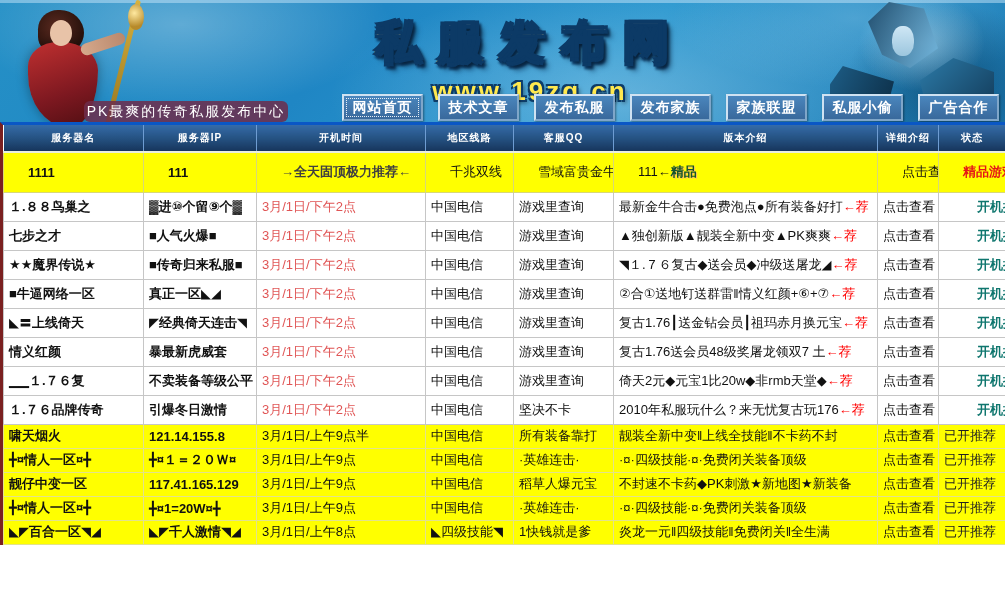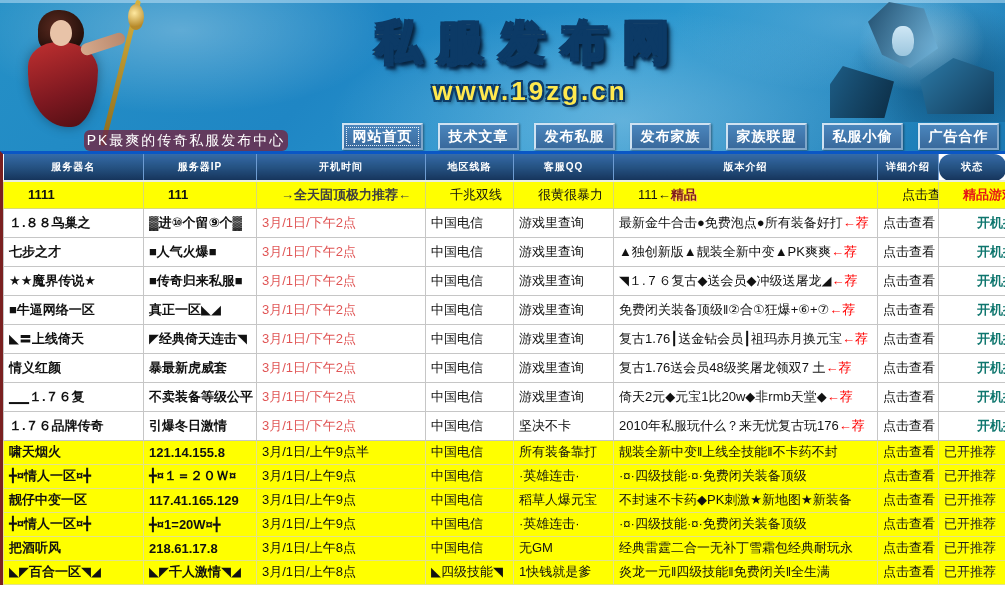--- a/index.html
+++ b/index.html
@@ -3,21 +3,21 @@
 <meta charset="utf-8">
 <style>
   html,body{margin:0;padding:0;}
   body{
     width:1005px;height:603px;overflow:hidden;background:#fff;
     font-family:"Liberation Sans","DejaVu Sans",sans-serif;
     position:relative;
   }
   
   .banner{
-    position:relative;height:151px;overflow:hidden;
+    position:relative;height:122px;overflow:hidden;
     background:
       radial-gradient(ellipse 300px 120px at 18% 20%, rgba(255,255,255,.28), rgba(255,255,255,0) 70%),
       radial-gradient(ellipse 420px 160px at 62% 80%, rgba(230,245,255,.30), rgba(255,255,255,0) 70%),
       radial-gradient(ellipse 260px 100px at 85% 15%, rgba(200,235,255,.25), rgba(255,255,255,0) 70%),
       linear-gradient(135deg,#2590c6 0%,#1f86c4 35%,#2a97cf 60%,#1b7ab4 100%);
   }
   .banner-top-strip{position:absolute;top:0;left:0;right:0;height:3px;background:rgba(200,230,250,.5);}
   
   .char-left{position:absolute;left:0;top:4px;width:150px;height:118px;}
   .char-left .hair{position:absolute;left:38px;top:6px;width:46px;height:44px;border-radius:50% 60% 55% 45%;background:radial-gradient(circle at 40% 40%,#5a2a20,#2a120c 70%);}
@@ -66,41 +66,41 @@
   }
   .nav-btn.active{outline:1px dotted #e8eef5;outline-offset:-5px;}
   
   .table-wrap{border-top:3px solid #0a57c5;border-left:3px solid #7a2020;}
   table.server-table{border-collapse:collapse;table-layout:fixed;width:1002px;}
   th{
     background:linear-gradient(#356ba8 0%,#24507f 55%,#16355c 100%);
     color:#fff;font-size:10px;font-weight:bold;height:24px;letter-spacing:1px;
     border-right:1px solid #6e9cd2;border-bottom:2px solid #e9eedd;
   }
-  th:last-child{border-right:none;border-radius:12px;}
+  th:last-child{border-right:none;}
   td{
     font-size:13px;color:#111;padding:2px 5px;box-sizing:border-box;
     overflow:hidden;white-space:nowrap;text-overflow:clip;
     border:1px solid #c6c6c6;
   }
-  tr.row-featured td{background:#ffff00;border-color:#d8d878;height:27px;padding-left:24px;}
+  tr.row-featured td{background:#ffff00;border-color:#d8d878;height:40px;padding-left:24px;}
   tr.row-white td{background:#ffffff;height:29px;}
   tr.row-yellow td{background:#ffff00;border-color:#e2e28c;height:24px;}
   .c-name{font-weight:bold;}
   .c-ip{font-weight:bold;}
   .row-featured .c-time{color:#404040;font-weight:bold;}
   .row-white .c-time{color:#e05555;}
   .row-yellow .c-time{color:#111;}
   .c-detail{text-align:center;cursor:pointer;}
   .c-status{text-align:left;font-weight:bold;}
   .row-featured .c-status{color:#e51616;}
   .row-white .c-status{color:#0f766e;padding-left:38px;}
   .row-yellow .c-status{color:#222;font-weight:normal;}
   .v-tail{color:#ff0000;}
-  .v-tail.fancy{color:#7f1d1d;font-weight:bold;text-shadow:1px 1px 0 #ffc060;}
+  .v-tail.fancy{color:#14532d;font-weight:bold;text-shadow:1px 1px 0 #ffc060;}
 </style>
 </head>
 <body>
 
 <div class="banner">
   <div class="banner-top-strip"></div>
   <div class="char-left">
     <div class="staff"></div>
     <div class="staff-orb"></div>
     <div class="hair"></div>
@@ -173,21 +173,21 @@
           <th>详细介绍</th>
           <th>状态</th>
         </tr>
       </thead>
     <tbody id="body-rows">
   <tr class="row-featured">
     <td class="c-name">1111</td>
     <td class="c-ip">111</td>
     <td class="c-time">→全天固顶极力推荐←</td>
     <td class="c-line">千兆双线</td>
-    <td class="c-qq">很黄很暴力</td>
+    <td class="c-qq">雪域富贵金牛</td>
     <td class="c-version">
       <span class="v-text">111←</span><span class="v-tail fancy">精品</span>
     </td>
     <td class="c-detail">点击查看</td>
     <td class="c-status">精品游戏</td>
   </tr>
 
   <tr class="row-white">
     <td class="c-name">１.８８鸟巢之</td>
     <td class="c-ip">▓进⑩个留⑨个▓</td>
@@ -228,21 +228,21 @@
     <td class="c-status">开机推荐</td>
   </tr>
 
   <tr class="row-white">
     <td class="c-name">■牛逼网络一区</td>
     <td class="c-ip">真正一区◣◢</td>
     <td class="c-time">3月/1日/下午2点</td>
     <td class="c-line">中国电信</td>
     <td class="c-qq">游戏里查询</td>
     <td class="c-version">
-      <span class="v-text">免费闭关装备顶级‖②合①狂爆+⑥+⑦</span><span class="v-tail">←荐</span>
+      <span class="v-text">②合①送地钉送群雷‖情义红颜+⑥+⑦</span><span class="v-tail">←荐</span>
     </td>
     <td class="c-detail">点击查看</td>
     <td class="c-status">开机推荐</td>
   </tr>
 
   <tr class="row-white">
     <td class="c-name">◣〓上线倚天</td>
     <td class="c-ip">◤经典倚天连击◥</td>
     <td class="c-time">3月/1日/下午2点</td>
     <td class="c-line">中国电信</td>
@@ -339,32 +339,20 @@
     <td class="c-line">中国电信</td>
     <td class="c-qq">·英雄连击·</td>
     <td class="c-version">
       <span class="v-text">·¤·四级技能·¤·免费闭关装备顶级</span><span class="v-tail"></span>
     </td>
     <td class="c-detail">点击查看</td>
     <td class="c-status">已开推荐</td>
   </tr>
 
 
-  <tr class="row-yellow">
-    <td class="c-name">把酒听风</td>
-    <td class="c-ip">218.61.17.8</td>
-    <td class="c-time">3月/1日/上午8点</td>
-    <td class="c-line">中国电信</td>
-    <td class="c-qq">无GM</td>
-    <td class="c-version">
-      <span class="v-text">经典雷霆二合一无补丁雪霜包经典耐玩永</span><span class="v-tail"></span>
-    </td>
-    <td class="c-detail">点击查看</td>
-    <td class="c-status">已开推荐</td>
-  </tr>
 
   <tr class="row-yellow">
     <td class="c-name">◣◤百合一区◥◢</td>
     <td class="c-ip">◣◤千人激情◥◢</td>
     <td class="c-time">3月/1日/上午8点</td>
     <td class="c-line">◣四级技能◥</td>
     <td class="c-qq">1快钱就是爹</td>
     <td class="c-version">
       <span class="v-text">炎龙一元‖四级技能‖免费闭关‖全生满</span><span class="v-tail"></span>
     </td>

